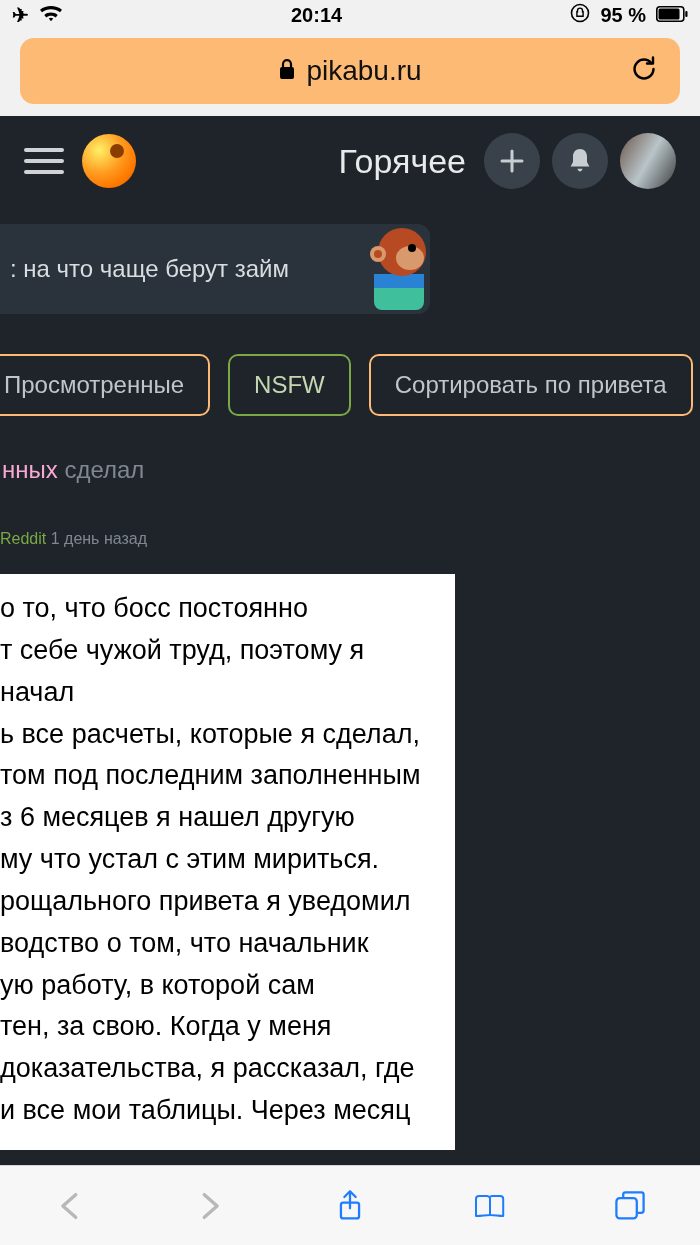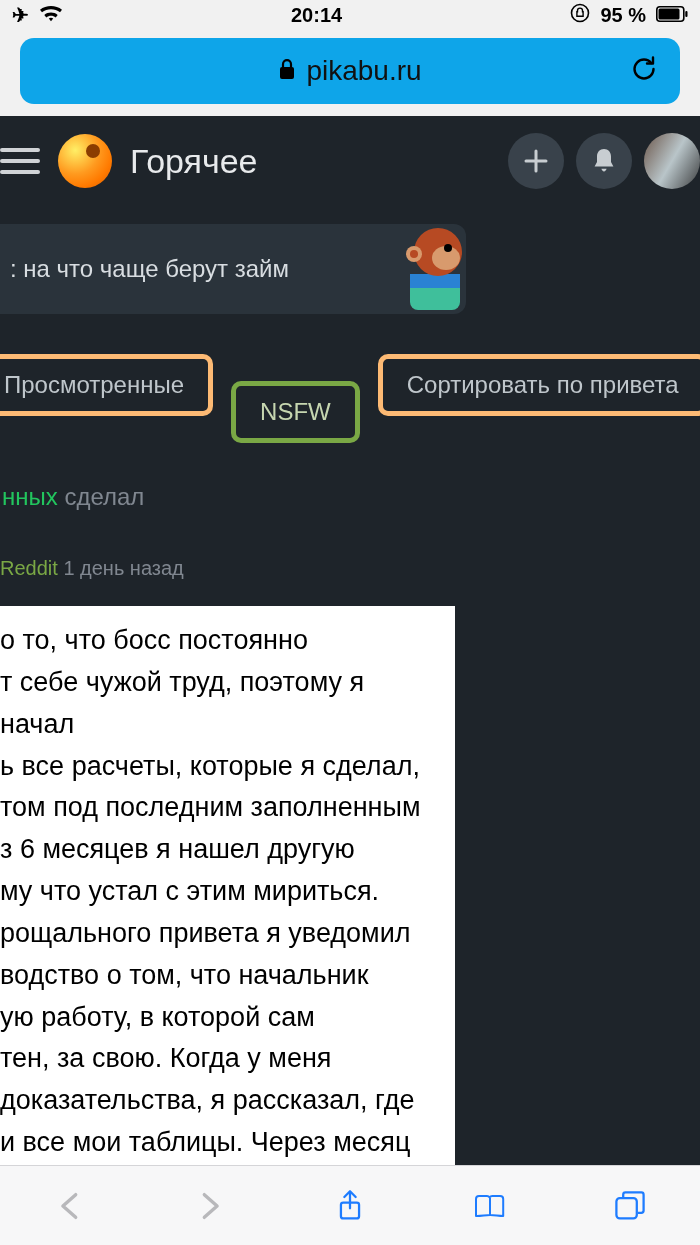--- a/index.html
+++ b/index.html
@@ -26,21 +26,21 @@
   .status-left, .status-right { display: flex; align-items: center; gap: 10px; }
   .status-center { font-weight: 600; }
 
   
   .safari-top {
     padding: 8px 20px 12px 20px;
     background: #f1f1f1;
   }
   .url-bar {
     height: 66px;
-    background: #0ea5e9;
+    background: #fdba74;
     border-radius: 14px;
     display: flex;
     align-items: center;
     justify-content: center;
     position: relative;
     font-size: 28px;
     color: #111;
   }
   .url-bar .lock { margin-right: 10px; font-size:20px;}
   .url-bar .reload {
@@ -57,21 +57,22 @@
     height: calc(1245px - 30px - 86px - 80px); 
     position: relative;
     overflow: hidden;
   }
 
   .site-header {
     height: 90px;
     display: flex;
     align-items: center;
     gap: 18px;
-    padding: 0 0;
+    padding: 0 24px;
+    text-align: right;
   }
   .hamburger {
     width: 40px; height: 40px;
     display:flex; flex-direction:column; justify-content:center; gap:7px;
     cursor:pointer;
   }
   .hamburger span { display:block; height:4px; background:#d0d3d6; border-radius:2px; }
 
   .logo {
     width: 54px; height: 54px; border-radius: 50%;
@@ -100,65 +101,65 @@
   
   .promo {
     margin-top: 18px;
     height: 90px;
     background:#2a333b;
     border-radius: 0 12px 12px 0;
     display:flex;
     align-items:center;
     padding-left: 10px;
     position:relative;
-    width: 466px;
+    width: 430px;
   }
   .promo-text { font-size:24px; color:#d8dde1; }
   .monkey {
     position:absolute; right:-10px; bottom:0;
   }
 
   
   .chips {
     margin-top: 40px;
     display:flex;
     gap: 18px;
     padding-left:0;
   }
   .chip {
     height:62px;
-    border:5px solid #fdba74;
+    border:2px solid #fdba74;
     border-radius:10px;
     display:flex; align-items:center; justify-content:center;
     padding:0 24px;
     font-size:24px;
     color:#bfc6cb;
     cursor:pointer;
     white-space:nowrap;
   }
   .chip.first { border-radius: 0 10px 10px 0; border-left:none; padding-left:4px; }
-  .chip.active { border-color:#7aa845; color:#c6d6b0;margin-top:27px; }
+  .chip.active { border-color:#7aa845; color:#c6d6b0; }
 
   
   .hidden-line {
     margin-top: 40px;
     font-size:24px;
     color:#808790;
     padding-left:2px;
   }
-  .hidden-line .accent { color:#22c55e; }
+  .hidden-line .accent { color:#f9a8d4; }
 
   
   .post {
     margin-top: 46px;
     background:#1e242a;
     width: 460px;
   }
   .post-meta {
-    font-size:20px;
+    font-size:16px;
     color:#808790;
   }
   .post-meta .src { color:#7aa845; }
   .post-img {
     margin-top: 26px;
     width: 455px;
     background:#fff;
     color:#000;
     font-size:27px;
     line-height:1.55;

